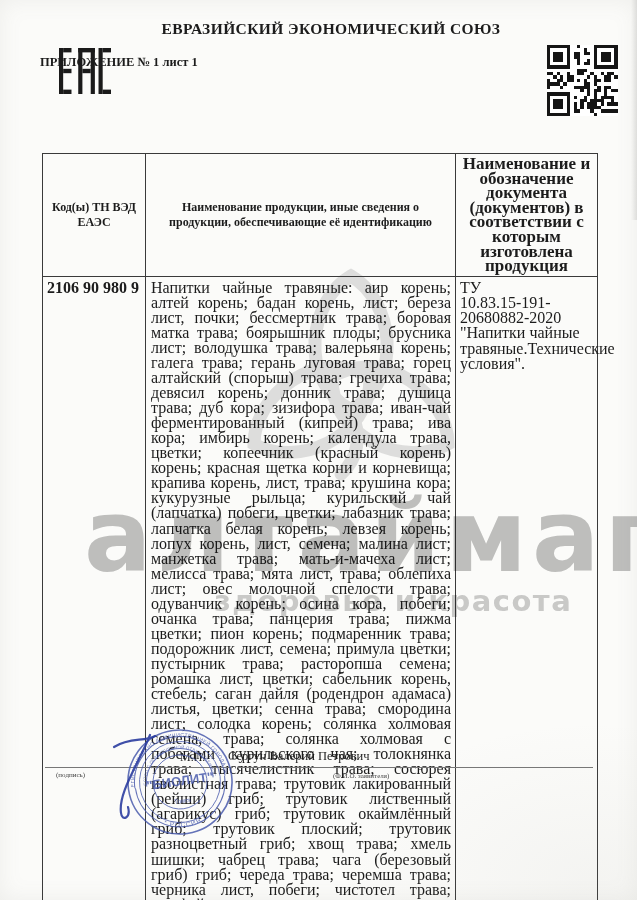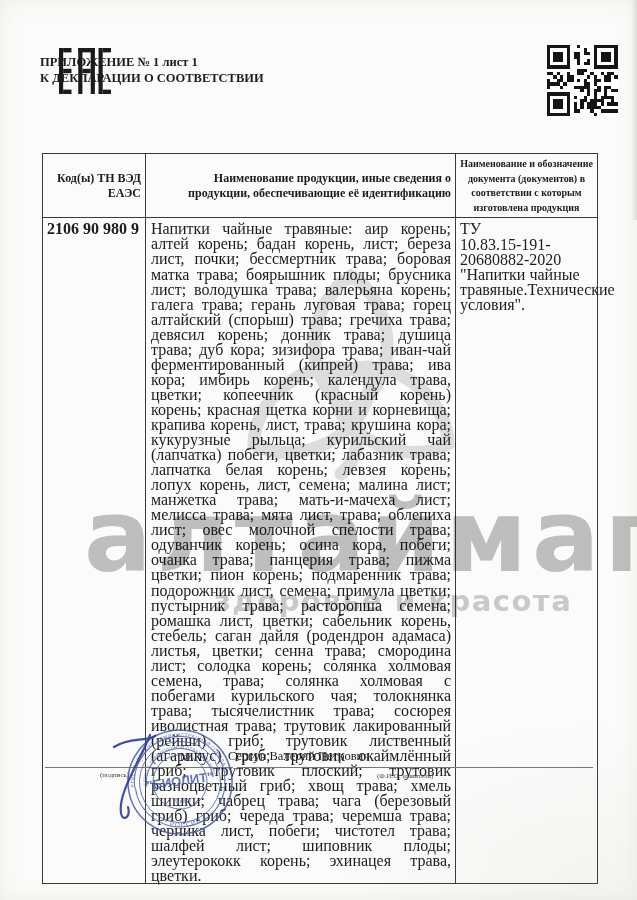--- a/index.html
+++ b/index.html
@@ -20,33 +20,33 @@
     font-weight:bold;font-size:12px;}
   .eac{left:59px;top:48px;}
   .qr{left:546px;top:45px;}
   
   table.decl{position:absolute;left:42px;top:153px;width:555px;
     border-collapse:collapse;table-layout:fixed;}
   table.decl th,table.decl td{border:1px solid #3a3a3a;vertical-align:top;
     padding:2px 4px;background:transparent;}
   col.c1{width:103px;} col.c2{width:310px;} col.c3{width:142px;}
   th{font-size:12px;font-weight:bold;}
-  .th-mid{vertical-align:middle !important;text-align:right;line-height:15px;}
-  .th-doc{text-align:center;line-height:14.6px;font-size:10px;padding-top:3px !important;}
+  .th-mid{vertical-align:middle !important;text-align:center;line-height:15px;}
+  .th-doc{text-align:center;line-height:14.6px;font-size:17px;padding-top:3px !important;}
   td.code-cell{font-size:16px;height:506px;font-weight:bold;}
   td.prod-cell{font-size:16px;line-height:15.05px;text-align:justify;
     padding:3px 4px 0 5px !important;}
   td.doc-cell{font-size:16px;line-height:15.2px;white-space:pre-line;
     padding:3px 2px 0 4px !important;}
   
   .mp{left:180px;top:750px;font-weight:normal;font-size:12px;}
   .applicant{left:228px;top:749px;font-size:12.5px;}
   .sigline1{left:45px;top:767px;width:188px;border-top:1px solid #777;height:0;}
   .sigline2{left:237px;top:767px;width:356px;border-top:1px solid #777;height:0;}
-  .cap{font-size:7px;color:#444;margin-left:44px;}
+  .cap{font-size:7px;color:#444;}
   .cap1{left:56px;top:771px;}
   .cap2{left:333px;top:772px;}
   
   .stamp{left:122px;top:724px;opacity:.82;}
   .signature{left:98px;top:723px;}
   
   .wm-knot{left:225px;top:262px;opacity:.30;pointer-events:none;}
   .wm-brand{left:84px;top:487px;font-family:"DejaVu Sans","Liberation Sans",sans-serif;
     font-weight:bold;font-size:100px;line-height:100px;letter-spacing:5px;
     color:#8e8e8e;opacity:.55;pointer-events:none;mix-blend-mode:multiply;}
@@ -66,38 +66,38 @@
 
   <svg class="abs wm-knot" width="252" height="252" viewBox="-126 -126 252 252">
     <g fill="none" stroke="#9a9a9a" stroke-width="13" stroke-linecap="round">
       <path d="M 0,22 C -54,-8 -42,-88 0,-112 C 42,-88 54,-8 0,22" transform="rotate(0)"></path>
       <path d="M 0,22 C -54,-8 -42,-88 0,-112 C 42,-88 54,-8 0,22" transform="rotate(120)"></path>
       <path d="M 0,22 C -54,-8 -42,-88 0,-112 C 42,-88 54,-8 0,22" transform="rotate(240)"></path>
       <path d="M 0,24 C 12,48 6,72 -10,86"></path>
     </g>
   </svg>
 
+  <div class="abs union-title">ЕВРАЗИЙСКИЙ ЭКОНОМИЧЕСКИЙ СОЮЗ</div>
 
   <svg class="abs eac" width="52" height="46" viewBox="0 0 100 84" preserveAspectRatio="none" fill="#1a1a1a">
     <rect x="0" y="0" width="8" height="84"></rect>
       <rect x="8" y="0" width="16" height="8"></rect>
     <rect x="8" y="38" width="16" height="8"></rect>
       <rect x="8" y="76" width="16" height="8"></rect>
     <rect x="37" y="0" width="8" height="84"></rect>
       <rect x="61" y="0" width="8" height="84"></rect>
     <rect x="37" y="0" width="32" height="8"></rect>
       <rect x="45" y="38" width="16" height="8"></rect>
     <rect x="76" y="0" width="8" height="84"></rect>
       <rect x="84" y="0" width="16" height="8"></rect>
     <rect x="84" y="76" width="16" height="8"></rect>
   </svg>
 
   <div class="abs appendix">
     <div>ПРИЛОЖЕНИЕ № 1 лист 1</div>
-    <div>К ДЕКЛАРАЦИИ О СООТВЕТСТВИИ</div>
   </div>
 
   <svg class="abs qr" width="72" height="71" viewBox="0 0 21 21" style="shape-rendering:crispEdges">
     <rect x="0" y="0" width="21" height="21" fill="#fff"></rect>
     <g id="qr-mods" fill="#151515">
         <rect x="0" y="0" width="7" height="7"></rect>
         <rect x="1" y="1" width="5" height="5" fill="#fff"></rect>
         <rect x="2" y="2" width="3" height="3"></rect>
         <rect x="14" y="0" width="7" height="7"></rect>
         <rect x="15" y="1" width="5" height="5" fill="#fff"></rect>

